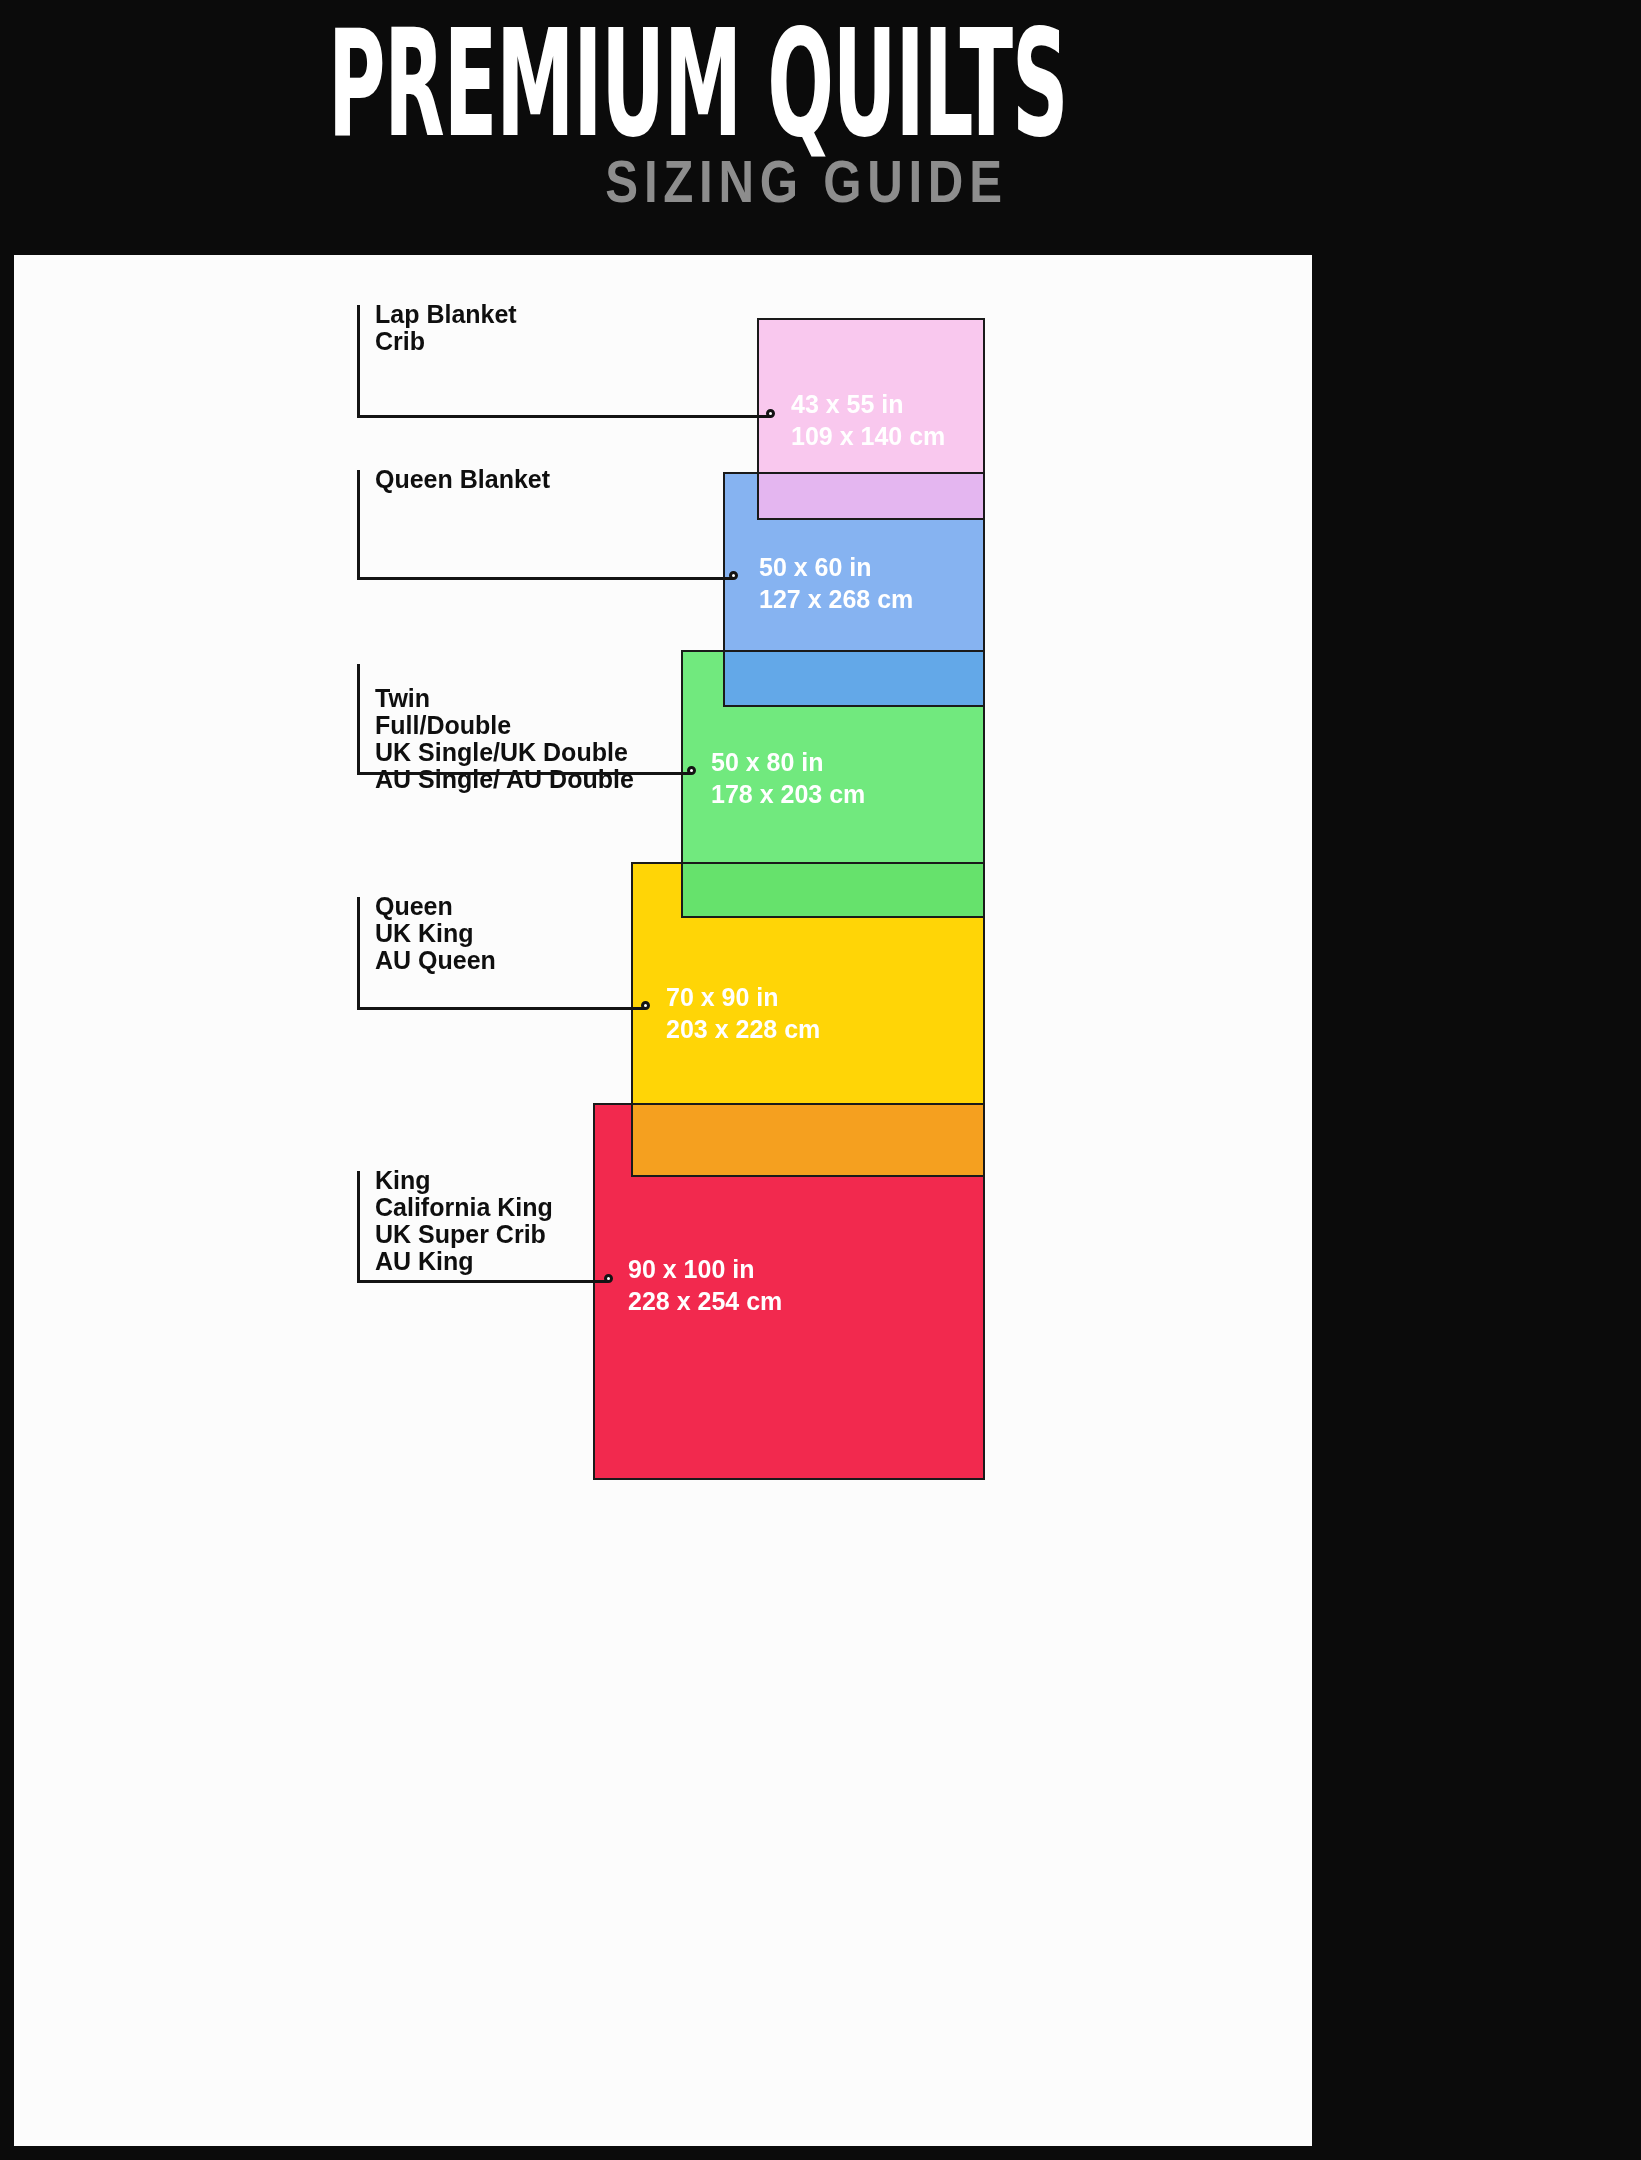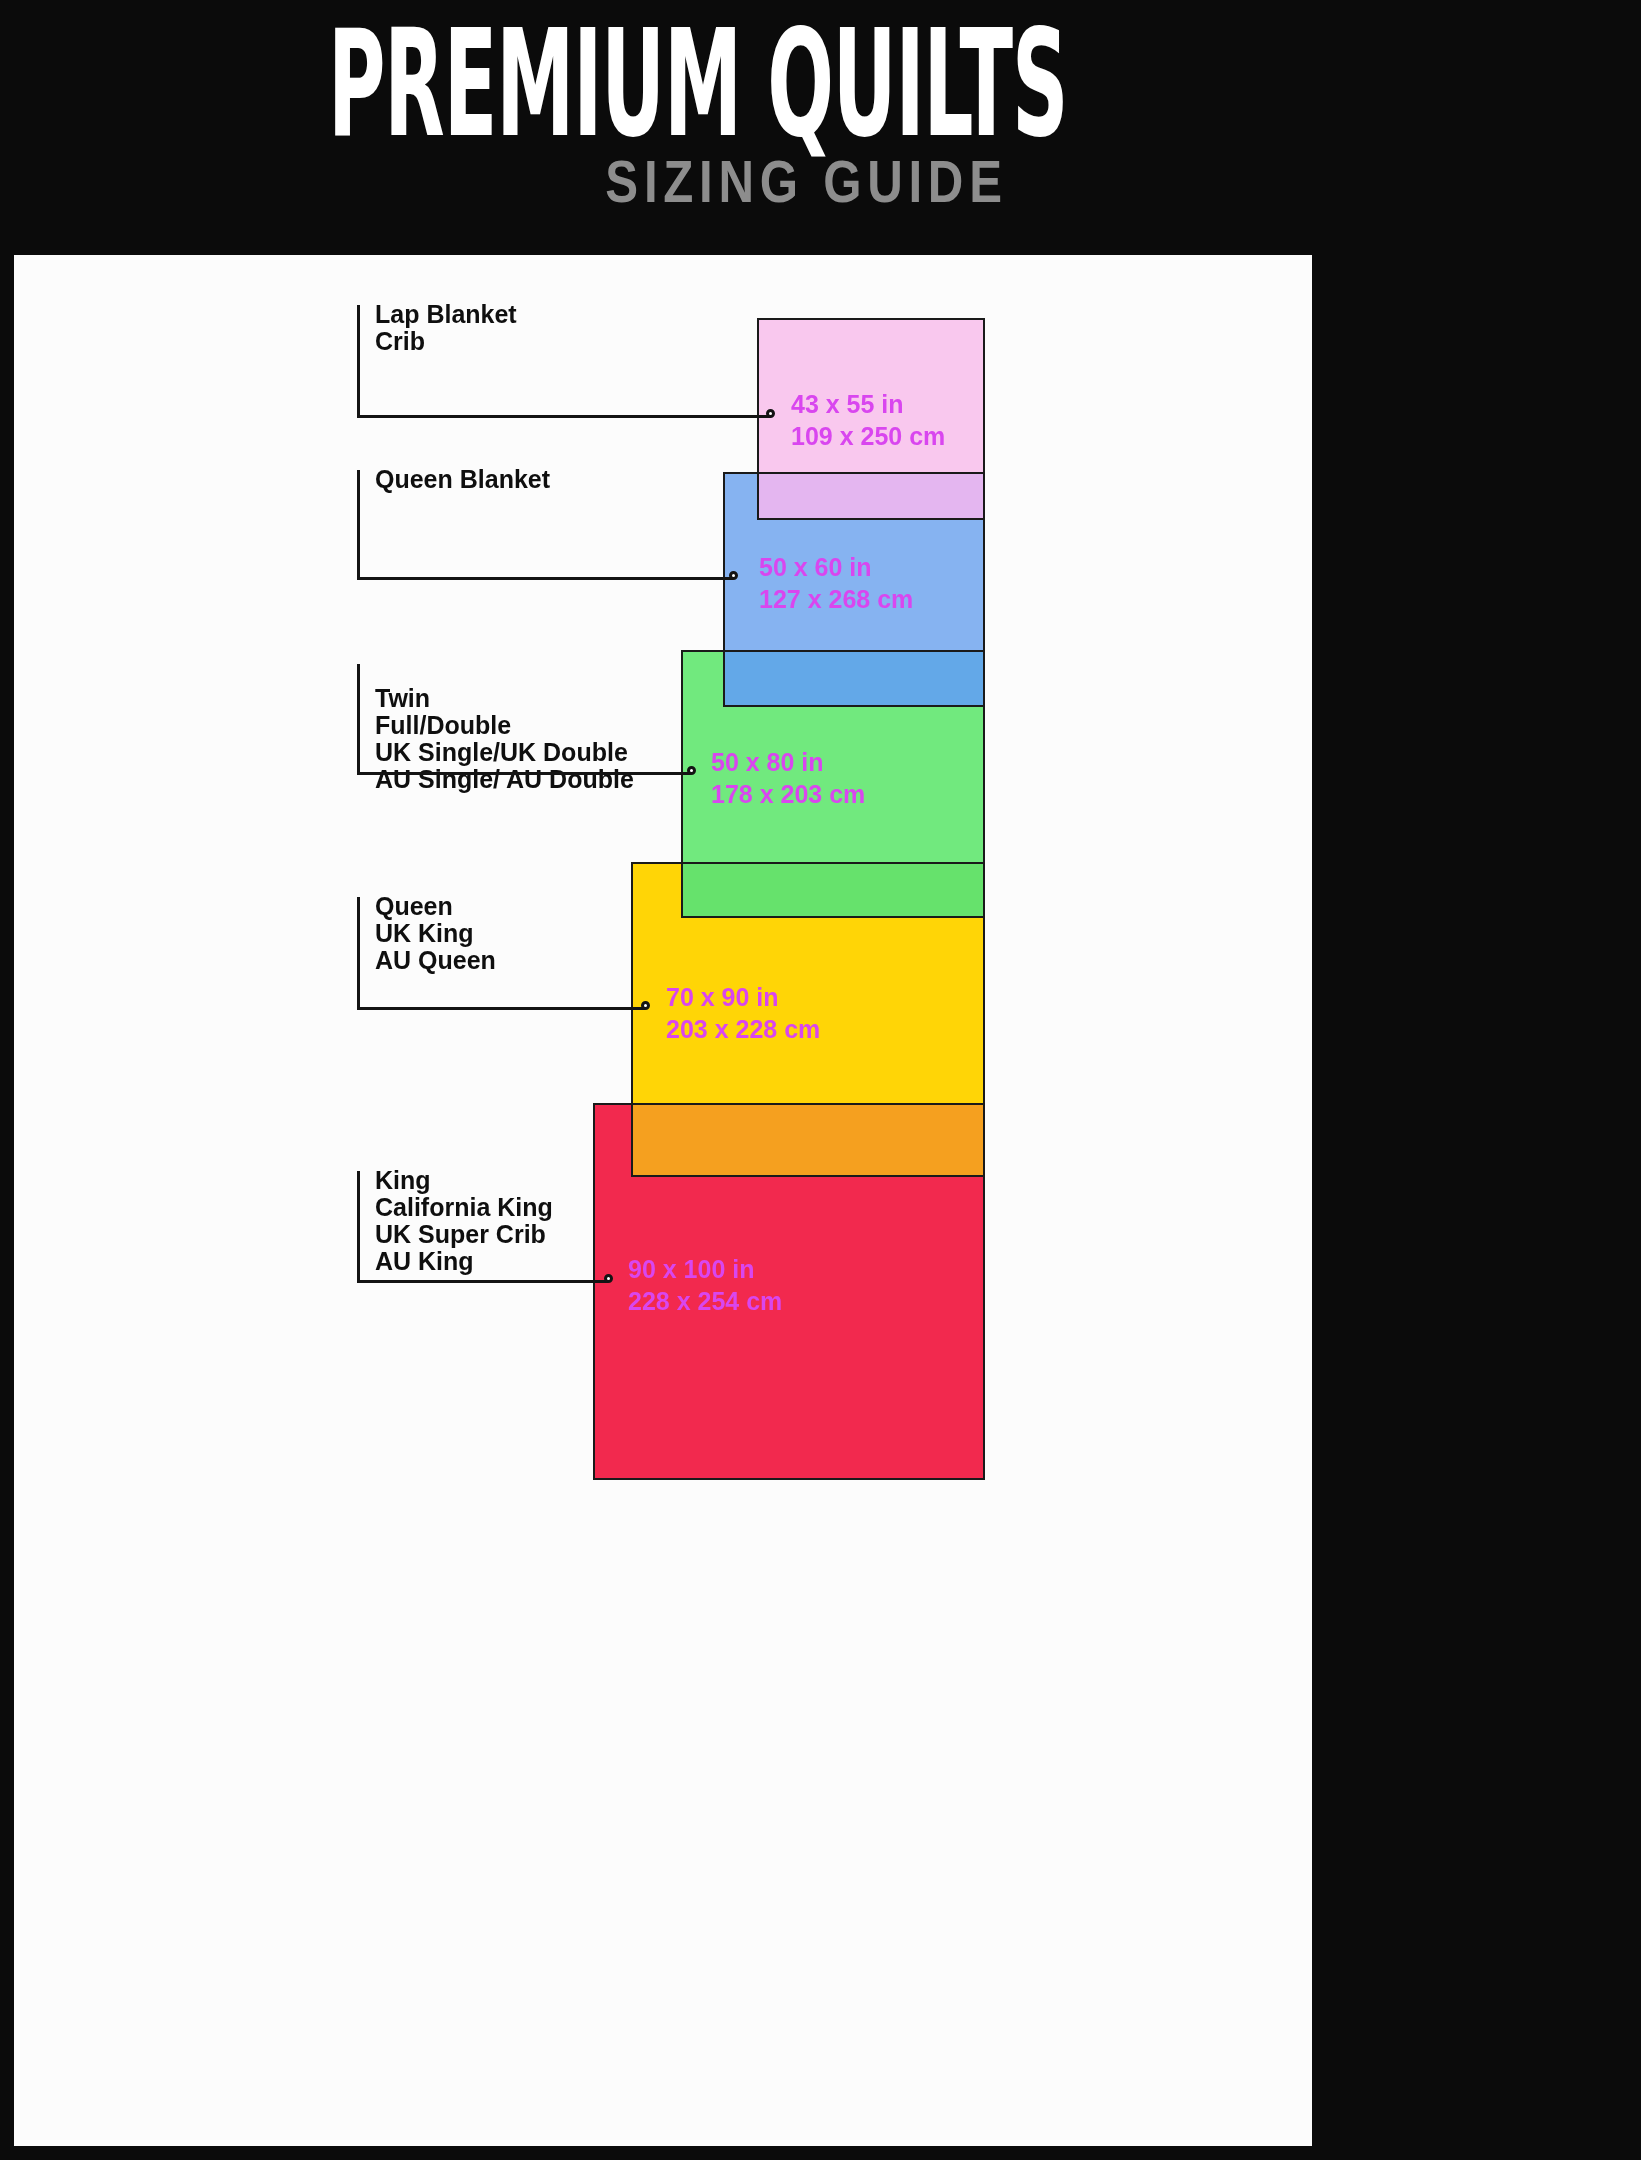--- a/index.html
+++ b/index.html
@@ -31,21 +31,21 @@
   .s-blue   { left:723px; top:650px;  width:262px; height:57px;  }
   .r-pink   { left:757px; top:318px;  width:228px; height:202px; }
   .s-pink   { left:757px; top:472px;  width:228px; height:48px;  }
 
   
   .line { position:absolute; background:#141414; }
   .dot  { position:absolute; width:9px; height:9px; background:#ffffff;
           border:3px solid #141414; border-radius:50%; }
   .label { position:absolute; font-weight:bold; font-size:25px; line-height:27px;
            color:#0f0f0f; white-space:pre-line; }
-  .dims  { position:absolute; font-size:25px; line-height:32px; font-weight:600; color:#d946ef; }
+  .dims  { position:absolute; font-size:25px; line-height:32px; font-weight:600; color:#ffffff; }
 
   .e1-label{left:375px;top:301px}
   .e1-v{left:357px;top:305px;width:3px;height:113px}
   .e1-h{left:357px;top:415px;width:414px;height:3px}
   .e1-dot{left:766px;top:409px}
   .e1-dims{left:791px;top:388px}
 
   .e2-label{left:375px;top:466px}
   .e2-v{left:357px;top:470px;width:3px;height:110px}
   .e2-h{left:357px;top:577px;width:376px;height:3px}
@@ -97,21 +97,21 @@
   <div class="rect s-pink" style="background: rgb(228, 182, 240);"></div>
 
   <div>
     <div class="label e1-label">Lap Blanket
 Crib</div>
     <div class="line e1-v"></div>
     <div class="line e1-h"></div>
     <div class="dot e1-dot"></div>
     <div class="dims e1-dims">
       <div>43 x 55 in</div>
-      <div>109 x 250 cm</div>
+      <div>109 x 140 cm</div>
     </div>
   </div>
 
   <div>
     <div class="label e2-label">Queen Blanket</div>
     <div class="line e2-v"></div>
     <div class="line e2-h"></div>
     <div class="dot e2-dot"></div>
     <div class="dims e2-dims">
       <div>50 x 60 in</div>

